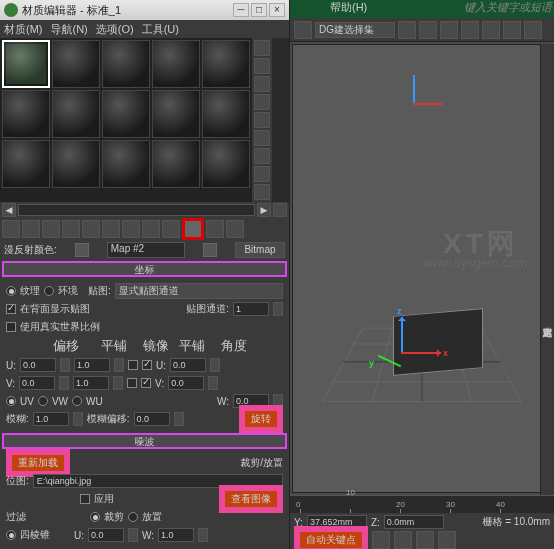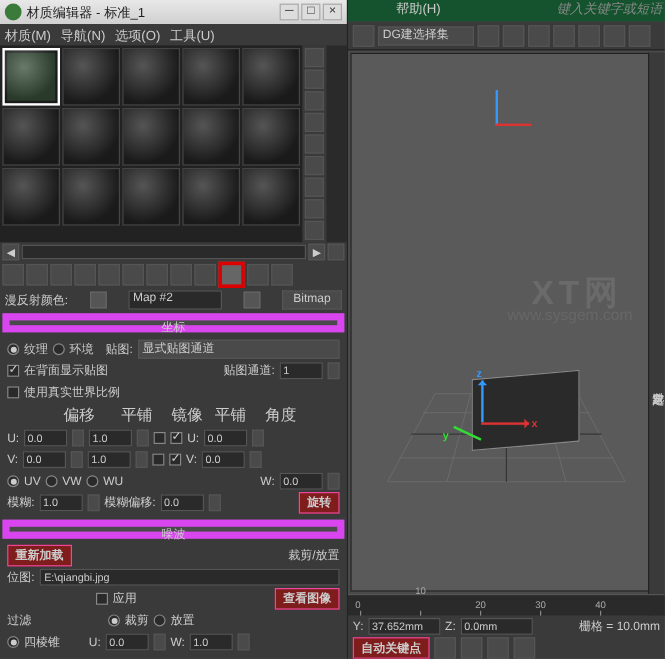--- a/index.html
+++ b/index.html
@@ -25,33 +25,33 @@
 .toolbar-row { height: 22px; background: #3a3a3a; display: flex; align-items: center; padding: 2px; gap: 2px; }
 .tool-btn { width: 18px; height: 18px; background: #4a4a4a; border: 1px solid #555; }
 .tool-btn.highlight { border: 3px solid #d00; width: 22px; height: 22px; background: #666; }
 .name-row { height: 20px; background: #3a3a3a; display: flex; align-items: center; padding: 2px 4px; gap: 18px; }
 .name-row .label { font-size: 10px; white-space: nowrap; }
 .name-row .picker { width: 14px; height: 14px; background: #555; border: 1px solid #666; }
 .name-row .input { flex: 1; height: 16px; background: #2a2a2a; border: 1px solid #555; color: #ccc; padding: 0 3px; font-size: 10px; }
 .name-row .field { width: 14px; height: 14px; background: #555; border: 1px solid #666; }
 .name-row .type-btn { width: 50px; height: 16px; background: #4a4a4a; border: 1px solid #555; font-size: 10px; text-align: center; line-height: 14px; }
 .rollout-area { flex: 1; background: #3a3a3a; overflow: hidden; font-size: 10px; }
-.rollout-header { background: #4a4a4a; border: 6px solid #d946ef; text-align: center; height: 16px; line-height: 14px; margin: 1px 2px; }
+.rollout-header { background: #4a4a4a; border: 2px solid #d946ef; text-align: center; height: 16px; line-height: 14px; margin: 1px 2px; }
 .rollout-body { padding: 3px 6px; }
 .row { display: flex; align-items: center; gap: 4px; margin: 2px 0; height: 16px; }
 .radio { width: 10px; height: 10px; border-radius: 50%; border: 1px solid #888; background: #2a2a2a; display: inline-block; }
 .radio.checked::after { content:""; display:block; width:5px; height:5px; background:#ccc; border-radius:50%; margin:1.5px; }
 .checkbox { width: 10px; height: 10px; border: 1px solid #888; background: #2a2a2a; display: inline-block; position: relative; }
 .checkbox.checked::after { content:"✓"; position:absolute; top:-3px; left:0; font-size:10px; color:#ccc; }
 .spinner { width: 36px; height: 14px; background: #2a2a2a; border: 1px solid #555; color: #ccc; font-size: 9px; padding: 0 2px; line-height: 12px; }
 .spinbtn { width: 10px; height: 14px; background: #4a4a4a; border: 1px solid #555; }
 .dropdown { height: 16px; background: #4a4a4a; border: 1px solid #555; color: #ccc; font-size: 10px; padding: 0 3px; line-height: 14px; display: flex; align-items: center; }
 .col-labels { display: flex; gap: 8px; font-size: 13px; padding-left: 40px; align-items: center; }
 .col-labels span { width: 40px; text-align: center; }
-.btn { background: #7f1d1d; border: 1px solid #ec4899; padding: 1px 6px; font-size: 10px; color: #ccc; font-weight: bold; }
+.btn { background: #c2410c; border: 6px solid #ec4899; padding: 1px 6px; font-size: 10px; color: #ccc; }
 .text-field { background: #2a2a2a; border: 1px solid #555; height: 14px; color: #ccc; font-size: 9px; padding: 0 3px; line-height: 12px; }
 
 .right-panel { flex: 1; background: #4a4a4a; display: flex; flex-direction: column; position: relative; }
 .top-hint { position: absolute; top: 0; right: 2px; font-size: 11px; color: #888; font-style: italic; }
 .right-menubar { height: 18px; background: #14532d; display: flex; align-items: flex-start; padding: 0 6px; gap: 14px; font-size: 11px; }
 .right-toolbar { height: 24px; background: #3a3a3a; display: flex; align-items: center; padding: 0 4px; gap: 3px; border-bottom: 1px solid #222; }
 .viewport { flex: 1; background: #5a5a5a; position: relative; margin: 2px; border: 1px solid #222; }
 .grid-floor { position: absolute; bottom: 60px; left: 20px; right: 20px; height: 180px; }
 .grid-floor svg { width: 100%; height: 100%; }
 .ref-axis { position: absolute; top: 30px; left: 120px; }

